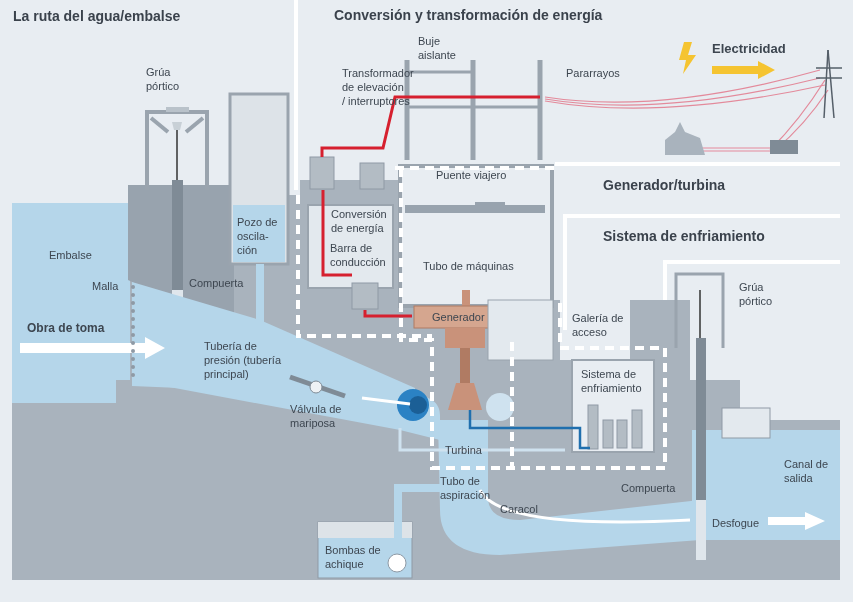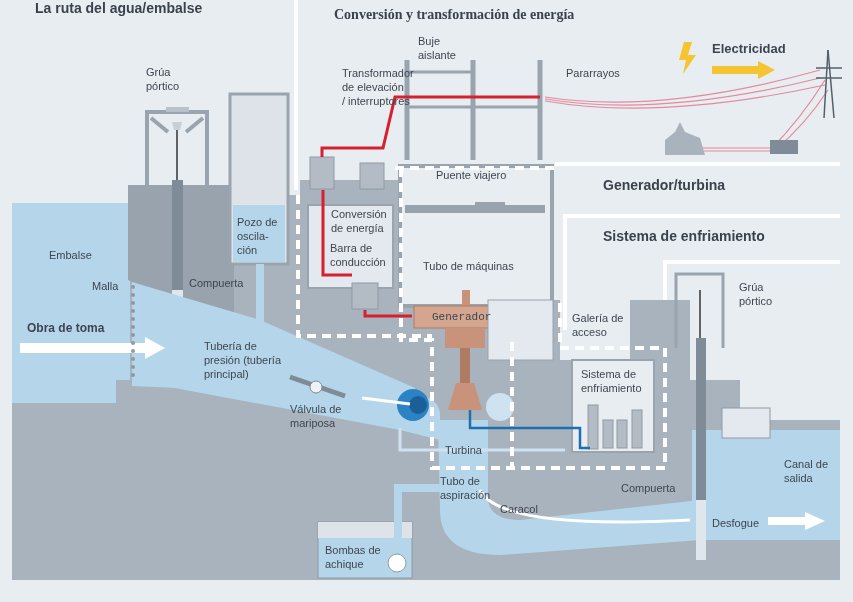--- a/index.html
+++ b/index.html
@@ -158,22 +158,22 @@
   <polyline points="400,428 400,450 565,450" fill="none" stroke="#cfe2ef" stroke-width="3"></polyline>
 
   <g stroke="#fff" stroke-width="4" stroke-dasharray="9,6" fill="none">
     <polyline points="298,195 298,336 432,336"></polyline>
     <polyline points="401,168 401,340 432,340 432,468 665,468 665,348 560,348 560,300"></polyline>
     <polyline points="395,168 555,168"></polyline>
     <polyline points="512,342 512,468"></polyline>
   </g>
 </svg>
 
-<div class="sec" style="left:13px;top:0;margin-left:22px;">La ruta del agua/embalse</div>
-<div class="sec" style="left:334px;top:7px;font-family:Liberation Serif, serif;">Conversión y transformación de energía</div>
+<div class="sec" style="left:13px;top:8px;">La ruta del agua/embalse</div>
+<div class="sec" style="left:334px;top:7px;">Conversión y transformación de energía</div>
 <div class="sec" style="left:603px;top:177px;">Generador/turbina</div>
 <div class="sec" style="left:603px;top:228px;">Sistema de enfriamiento</div>
 
 <div class="lbl" style="left:146px;top:65px;">Grúa
 pórtico</div>
 <div class="lbl" style="left:49px;top:228px;margin-top:20px;">Embalse</div>
 <div class="lbl" style="left:92px;top:279px;">Malla</div>
 <div class="lbl bold" style="left:27px;top:321px;">Obra de toma</div>
 <div class="lbl" style="left:189px;top:276px;">Compuerta</div>
 <div class="lbl" style="left:237px;top:215px;">Pozo de
@@ -190,21 +190,21 @@
 <div class="lbl" style="left:418px;top:34px;">Buje
 aislante</div>
 <div class="lbl" style="left:566px;top:66px;">Pararrayos</div>
 <div class="lbl bold" style="left:712px;top:42px;font-size:13px;">Electricidad</div>
 <div class="lbl" style="left:436px;top:168px;">Puente viajero</div>
 <div class="lbl" style="left:331px;top:207px;">Conversión
 de energía</div>
 <div class="lbl" style="left:330px;top:241px;">Barra de
 conducción</div>
 <div class="lbl" style="left:423px;top:259px;">Tubo de máquinas</div>
-<div class="lbl" style="left:432px;top:310px;font-family:Liberation Mono, monospace;">Generador</div>
+<div class="lbl" style="left:432px;top:310px;">Generador</div>
 <div class="lbl" style="left:572px;top:311px;">Galería de
 acceso</div>
 <div class="lbl" style="left:581px;top:367px;">Sistema de
 enfriamiento</div>
 <div class="lbl" style="left:445px;top:443px;">Turbina</div>
 <div class="lbl" style="left:440px;top:474px;">Tubo de
 aspiración</div>
 <div class="lbl" style="left:500px;top:502px;">Caracol</div>
 <div class="lbl" style="left:621px;top:481px;">Compuerta</div>
 <div class="lbl" style="left:739px;top:280px;">Grúa

